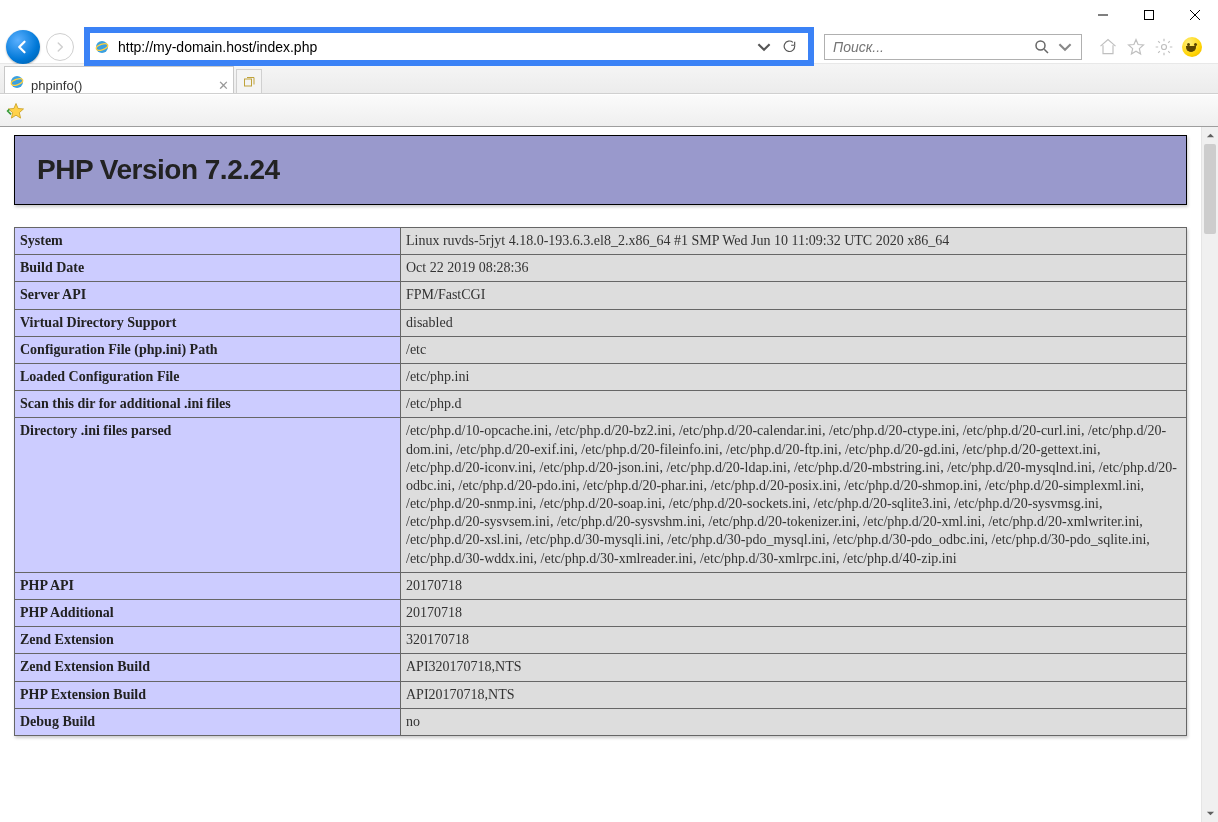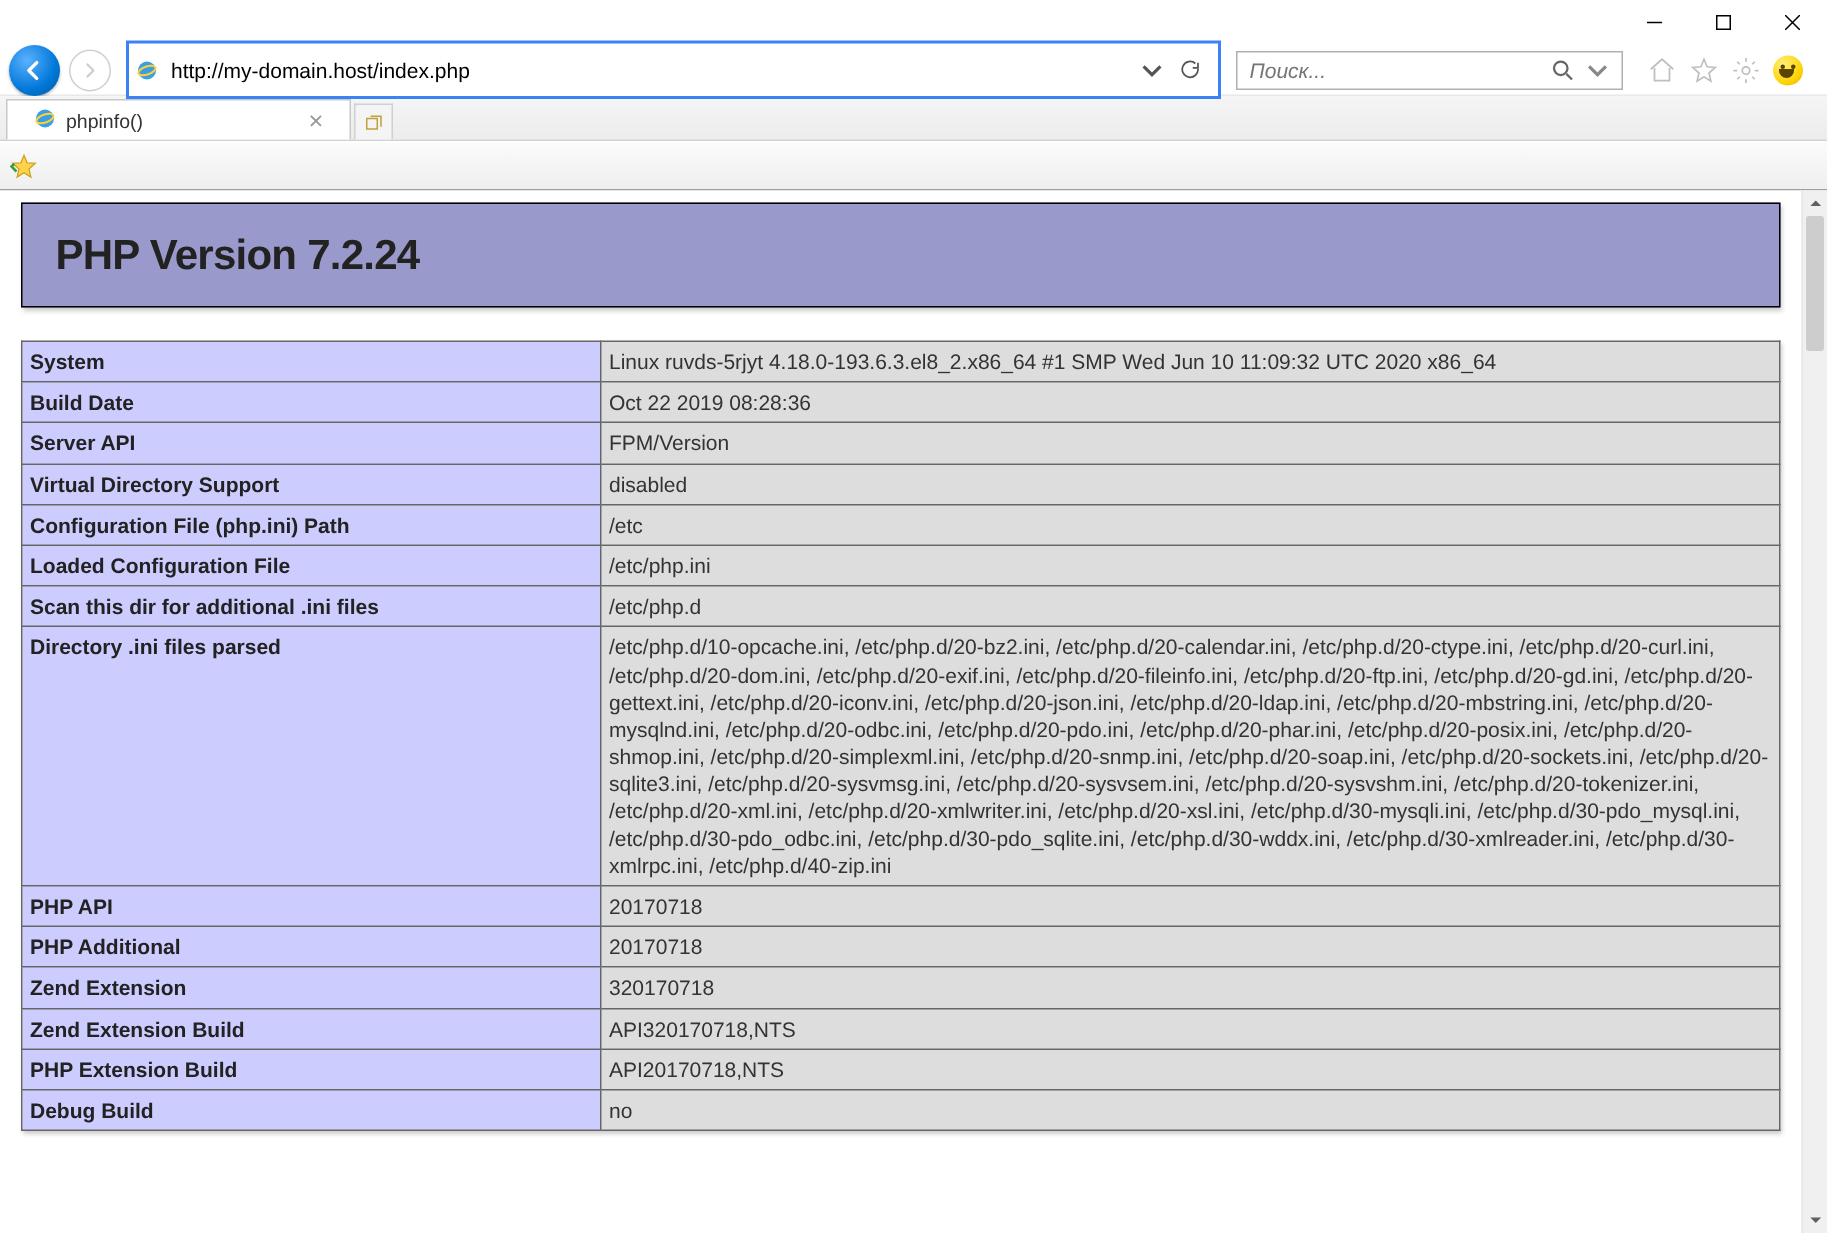--- a/index.html
+++ b/index.html
@@ -11,40 +11,40 @@
   .win-btn { width:46px; height:30px; display:flex; align-items:center; justify-content:center; font-size:10px; color:#000; }
   .win-btn.close { font-size:13px; }
   .win-btn-svg { width:10px; height:10px; }
 
   
   .toolbar { height:34px; display:flex; align-items:center; padding:0 6px; gap:4px; background:#fff; border-bottom:1px solid #e8e8e8;}
   .nav-back { width:34px; height:34px; border-radius:50%; background:#1e90ff; background:radial-gradient(circle at 35% 30%, #5bb0ff 0%, #0078d7 60%, #005a9e 100%); display:flex; align-items:center; justify-content:center; box-shadow:0 1px 2px rgba(0,0,0,.3);}
   .nav-back svg { fill:#fff; }
   .nav-fwd { width:28px; height:28px; border-radius:50%; border:1px solid #cfcfcf; display:flex; align-items:center; justify-content:center; margin-left:2px;}
   .nav-fwd svg { fill:#b8b8b8; }
-  .addr { flex:1; height:39px; border:2px solid #3b82f6; background:#fff; display:flex; align-items:center; padding:0 4px; margin:0 6px; position:relative;}
+  .addr { flex:1; height:39px; border:6px solid #3b82f6; background:#fff; display:flex; align-items:center; padding:0 4px; margin:0 6px; position:relative;}
   .addr .ieicon { width:16px; height:16px; margin-right:6px;}
   .addr input { flex:1; border:none; outline:none; font-size:14px; height:22px; background:transparent; color:#000; }
   .addr-btns { display:flex; align-items:center; gap:6px; padding:0 4px;}
   .addr-btn { width:20px; height:20px; display:flex; align-items:center; justify-content:center; color:#555;}
   .addr-btn svg { fill:#555; width:14px; height:14px;}
   .search { width:258px; height:26px; border:1px solid #b0b0b0; background:#fff; display:flex; align-items:center; padding:0 6px;}
   .search input { flex:1; border:none; outline:none; font-size:14px; color:#888; font-style:italic; height:22px;}
   .search .mag { width:18px; height:18px; fill:#666; }
   .right-icons { display:flex; align-items:center; gap:8px; padding:0 10px 0 12px;}
   .right-icons .ric { width:20px; height:20px; display:flex; align-items:center; justify-content:center;}
   .right-icons svg { width:20px; height:20px; stroke:#bfbfbf; fill:none; stroke-width:1.4;}
   .smiley { width:20px; height:20px; border-radius:50%; background:radial-gradient(circle at 35% 30%, #ffef7a 0%, #ffd200 65%, #e0a800 100%); position:relative;}
   .smiley::before, .smiley::after { content:""; position:absolute; background:#5a4400; }
   .smiley::before { width:3px; height:3px; border-radius:50%; top:6px; left:5px; box-shadow:7px 0 0 #5a4400;}
   .smiley::after { width:10px; height:5px; border:1.5px solid #5a4400; border-top:none; border-left:none; border-right:none; border-radius:0 0 10px 10px; top:9px; left:4px;}
 
   
   .tabrow { height:30px; background:linear-gradient(#f5f5f5,#ececec); border-bottom:1px solid #d0d0d0; display:flex; align-items:flex-end; padding-left:4px;}
-  .tab { height:27px; min-width:230px; background:#fff; border:1px solid #c8c8c8; border-bottom:none; display:flex; align-items:center; padding:0 17px; font-size:13px; color:#333; gap:6px; position:relative;}
+  .tab { height:27px; min-width:230px; background:#fff; border:1px solid #c8c8c8; border-bottom:none; display:flex; align-items:flex-end; padding:0 4px; font-size:13px; color:#333; gap:6px; position:relative;}
   .tab .tabclose { margin-left:auto; color:#999; font-size:13px;}
   .newtab { width:26px; height:24px; border:1px solid #d0d0d0; border-bottom:none; background:#f4f4f4; margin-left:2px; display:flex; align-items:center; justify-content:center;}
   .newtab svg { width:12px; height:12px; fill:#c9a422; }
 
   
   .cmdbar { height:33px; border-bottom:1px solid #9e9e9e; background:linear-gradient(#fbfbfb,#efefef); display:flex; align-items:center; padding:0 6px; border-top:1px solid #fff;}
   .favicon { width:20px; height:20px;}
 
   
   .viewport { flex:1; background:#fff; position:relative; display:flex; }
@@ -55,21 +55,21 @@
   .scroll-arrow svg { width:9px; height:9px; fill:#606060;}
   .scroll-thumb { position:absolute; left:2px; right:2px; top:17px; height:90px; background:#cdcdcd; border-radius:2px;}
 
   
   .php-header { background:#99c; border:1px solid #000; padding:4px; display:flex; align-items:center; box-shadow:1px 2px 3px #ccc; }
   .php-header h1 { font-size:28px; font-weight:bold; font-family:"Helvetica Neue","Segoe UI",sans-serif; letter-spacing:-0.5px; margin:0; padding:14px 0 14px 18px; color:#222;}
   .php-logo { margin-left:auto; margin-right:6px; width:130px; height:65px; }
   .php-logo-el { width:130px; height:65px; background:#6c7eb7; border-radius:65px/32px; display:flex; align-items:center; justify-content:center; box-shadow:inset 0 0 0 2px #2f2f4a, 0 4px 6px rgba(0,0,0,.25);}
   .php-logo-el span { font-family:"Verdana",sans-serif; font-size:30px; font-weight:bold; font-style:italic; color:#000; letter-spacing:-1px;}
   table.info { width:100%; border-collapse:collapse; margin-top:22px; box-shadow:1px 2px 3px #ccc;}
-  table.info td, table.info th { border:1px solid #666; padding:4px 5px; font-size:14px; text-align:left; vertical-align:top; line-height:1.3; font-family:Liberation Sans, sans-serif;}
+  table.info td, table.info th { border:1px solid #666; padding:4px 5px; font-size:14px; text-align:left; vertical-align:top; line-height:1.3; font-family:Liberation Serif, serif;}
   table.info .e { background:#ccf; font-weight:bold; width:386px; color:#222;}
   table.info .v { background:#ddd; color:#333; }
 
   .ieicon-svg { width:16px; height:16px; }
 </style>
 </head>
 <body>
 
 <div class="window">
 
@@ -198,21 +198,21 @@
               <tr>
                 <td class="e">System</td>
                 <td class="v">Linux ruvds-5rjyt 4.18.0-193.6.3.el8_2.x86_64 #1 SMP Wed Jun 10 11:09:32 UTC 2020 x86_64</td>
               </tr>
               <tr>
                 <td class="e">Build Date</td>
                 <td class="v">Oct 22 2019 08:28:36</td>
               </tr>
               <tr>
                 <td class="e">Server API</td>
-                <td class="v">FPM/Version</td>
+                <td class="v">FPM/FastCGI</td>
               </tr>
               <tr>
                 <td class="e">Virtual Directory Support</td>
                 <td class="v">disabled</td>
               </tr>
               <tr>
                 <td class="e">Configuration File (php.ini) Path</td>
                 <td class="v">/etc</td>
               </tr>
               <tr>

